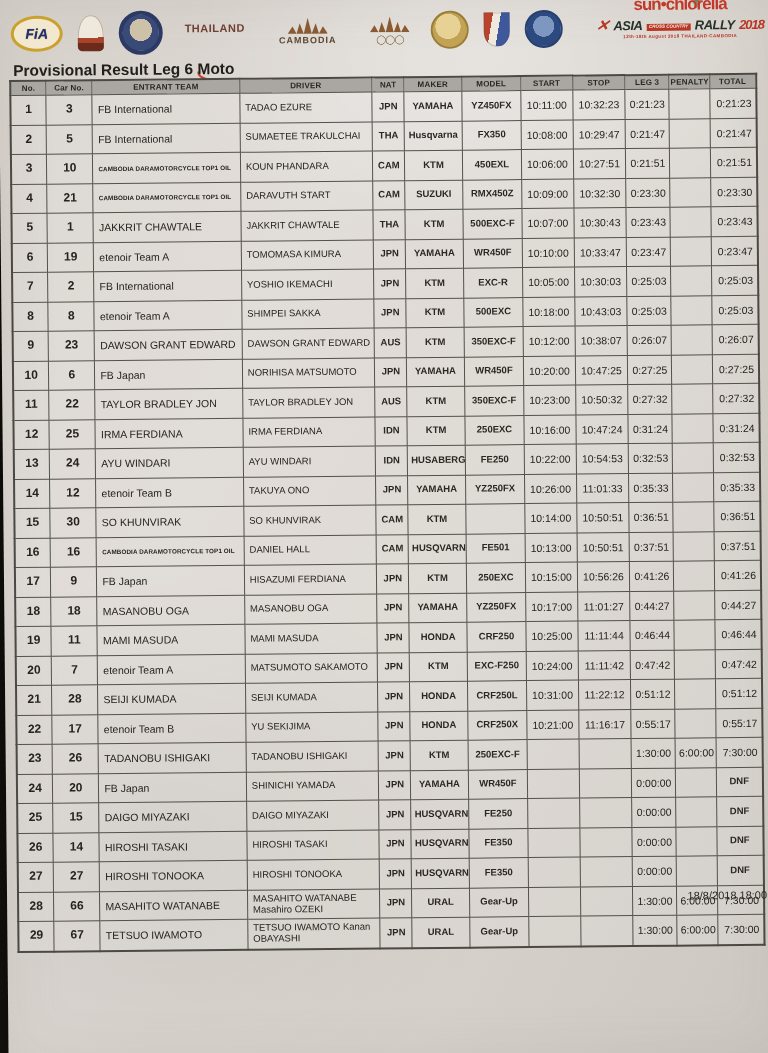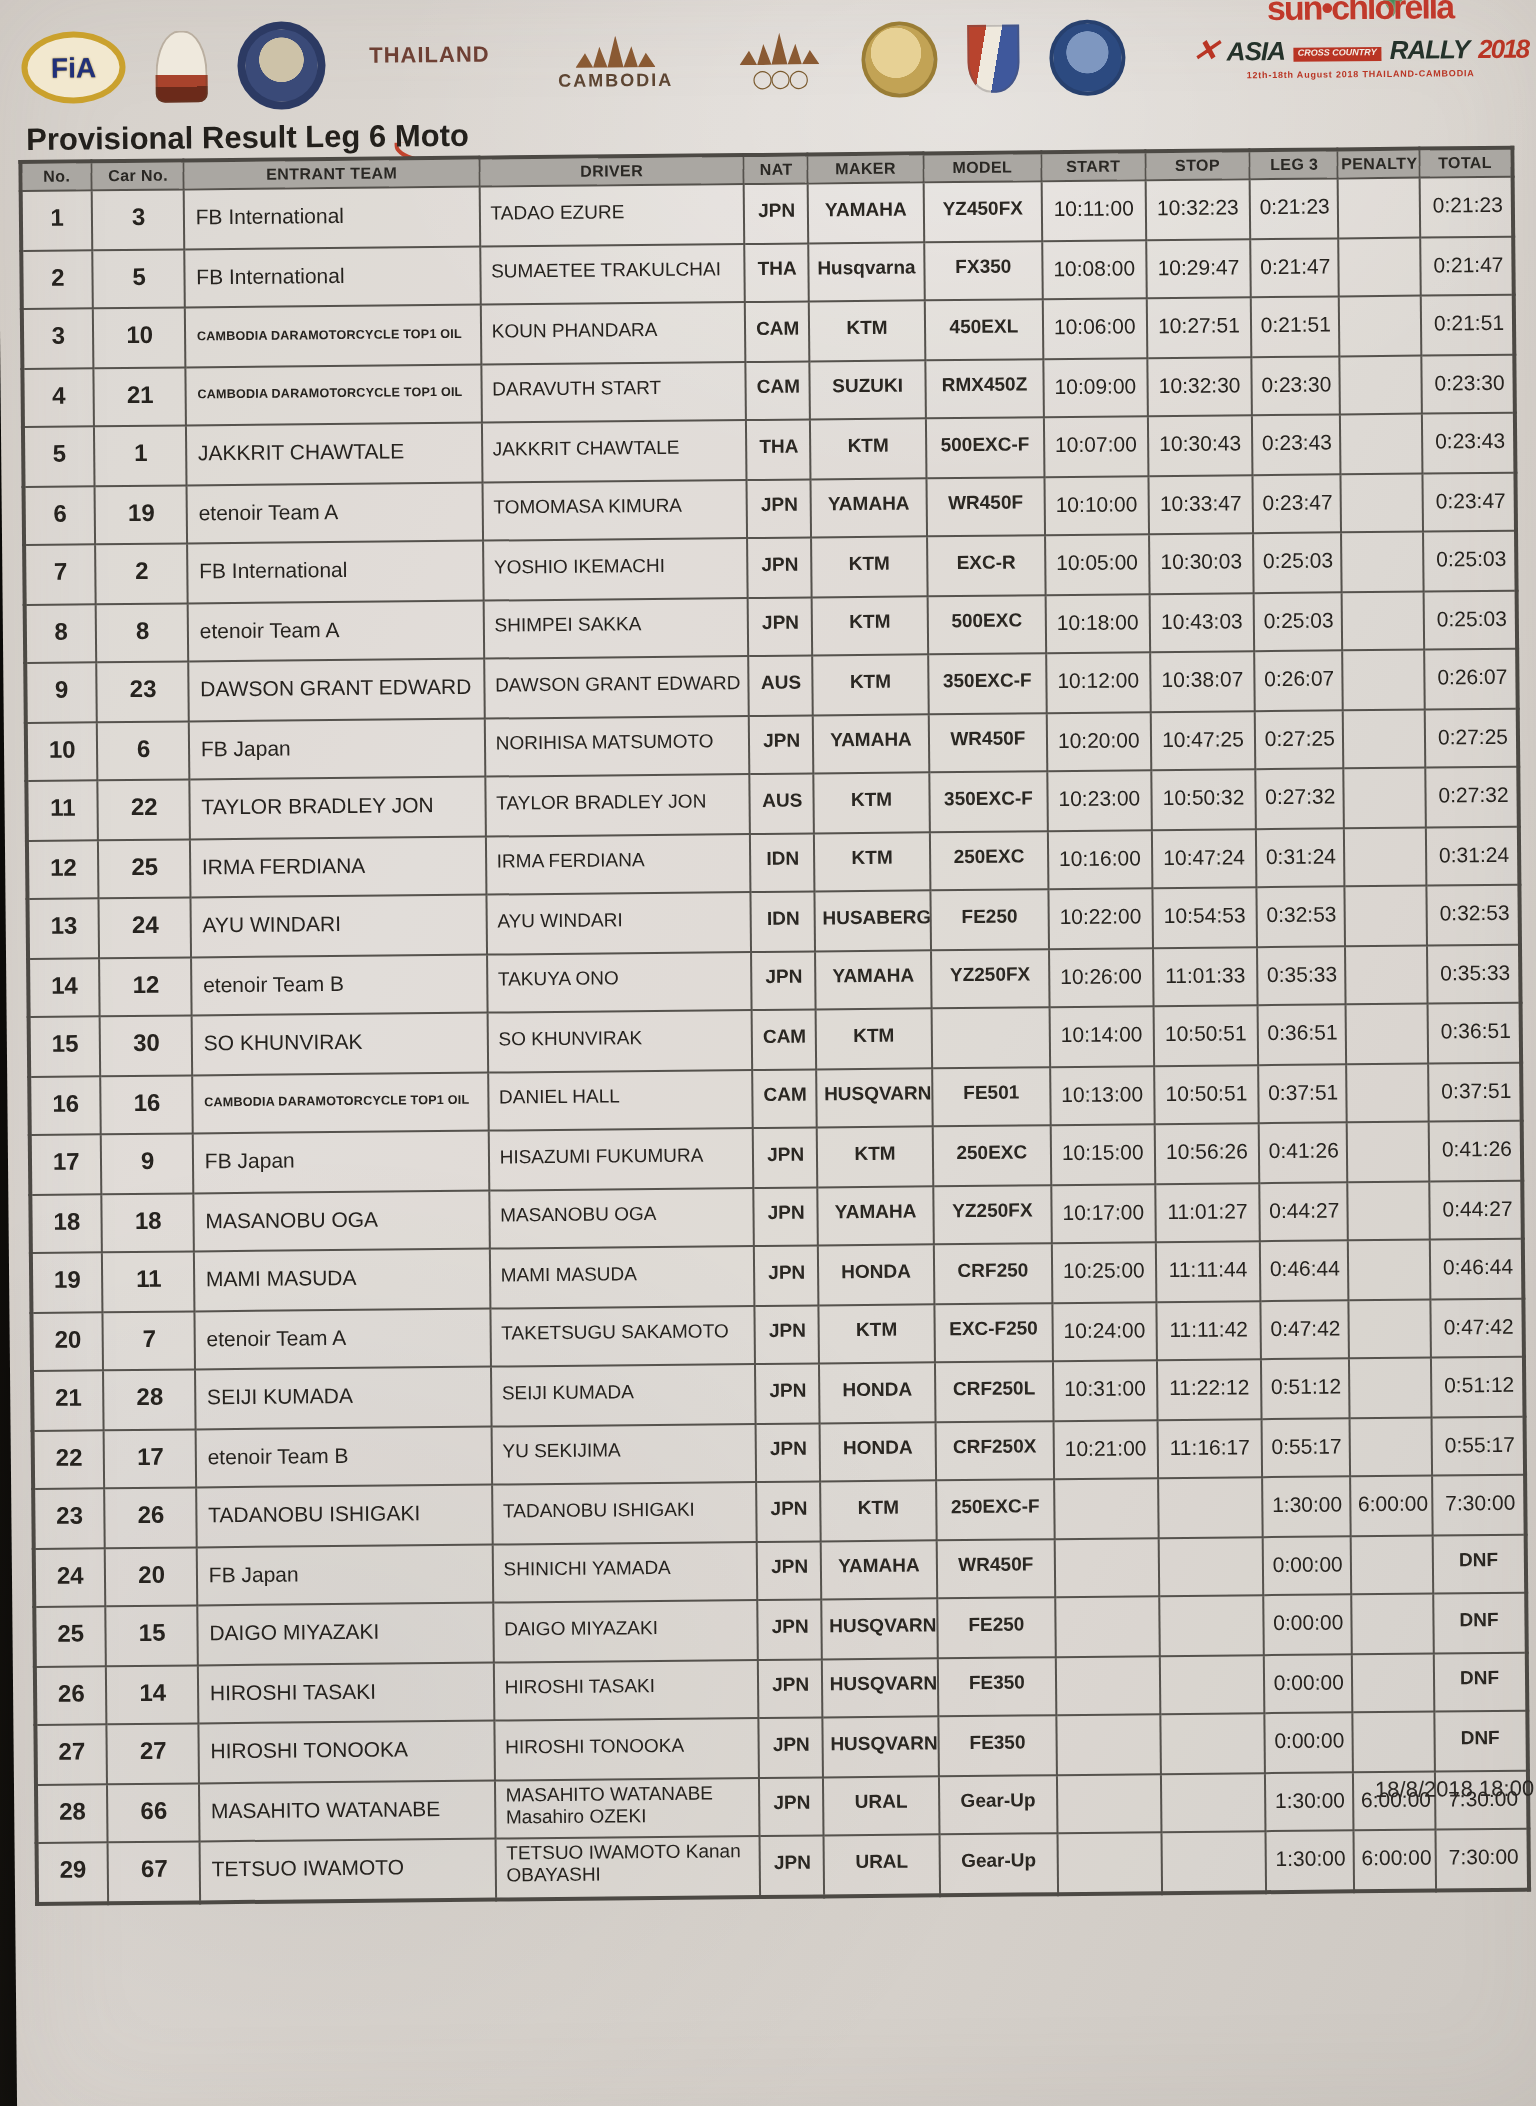--- a/index.html
+++ b/index.html
@@ -15,21 +15,21 @@
     background:
       radial-gradient(ellipse 420px 260px at 62% 6%, rgba(255,255,255,.30), rgba(255,255,255,0) 70%),
       radial-gradient(ellipse 500px 400px at 20% 80%, rgba(0,0,0,.06), rgba(0,0,0,0) 70%),
       linear-gradient(115deg,#d6d1cb 0%,#ddd8d3 32%,#d9d4ce 58%,#ccc7c1 100%);
     box-shadow:0 0 22px rgba(0,0,0,.55), inset 0 0 60px rgba(120,110,95,.12);
   }
   
   .logo-band{position:absolute;left:12px;top:10px;right:10px;height:52px;display:flex;align-items:center;gap:15px;}
   .logo{flex:0 0 auto;display:flex;flex-direction:column;align-items:center;justify-content:center;}
   .fia{width:46px;height:30px;border-radius:50%;background:#f2e8cf;border:3px solid #caa12d;
-       display:flex;align-items:center;justify-content:center;font-weight:bold;
+       display:flex;align-items:center;justify-content:center;font-weight:bold;font-style:italic;
        color:#20307a;font-size:14px;text-shadow:0 0 1px #8a6d1f;}
   .wings{width:26px;height:36px;border-radius:46% 46% 18% 18%/60% 60% 12% 12%;
        background:linear-gradient(#efe9dd 0 62%,#a8432c 62% 78%,#6b2a1a 78% 100%);
        box-shadow:inset 0 0 0 1px rgba(90,70,50,.35);}
   .emblem-navy{width:36px;height:36px;border-radius:50%;border:4px solid #2c3a63;
        background:radial-gradient(circle at 50% 42%, #cdc2a8 0 40%, #3a4a78 41% 100%);}
   .amazing{width:74px;text-align:left;line-height:1;gap:36px;}
   .amazing .a1{display:block;color:#c2442e;font-size:7px;font-style:italic;}
   .amazing .a2{display:block;color:#6e4034;font-weight:bold;font-size:11px;letter-spacing:.5px;}
   .amazing .swoosh{display:block;width:34px;height:10px;margin:1px auto 0;
@@ -398,21 +398,21 @@
           <td class="c-time">10:13:00</td>
           <td class="c-time">10:50:51</td>
           <td class="c-time">0:37:51</td>
           <td class="c-time"></td>
           <td class="c-total">0:37:51</td>
         </tr>
         <tr>
           <td class="c-num">17</td>
           <td class="c-num">9</td>
           <td class="c-team">FB Japan</td>
-          <td class="c-driver">HISAZUMI FUKUMURA</td>
+          <td class="c-driver">HISAZUMI FERDIANA</td>
           <td class="c-ctr">JPN</td>
           <td class="c-ctr">KTM</td>
           <td class="c-ctr">250EXC</td>
           <td class="c-time">10:15:00</td>
           <td class="c-time">10:56:26</td>
           <td class="c-time">0:41:26</td>
           <td class="c-time"></td>
           <td class="c-total">0:41:26</td>
         </tr>
         <tr>
@@ -440,21 +440,21 @@
           <td class="c-time">10:25:00</td>
           <td class="c-time">11:11:44</td>
           <td class="c-time">0:46:44</td>
           <td class="c-time"></td>
           <td class="c-total">0:46:44</td>
         </tr>
         <tr>
           <td class="c-num">20</td>
           <td class="c-num">7</td>
           <td class="c-team">etenoir Team A</td>
-          <td class="c-driver">TAKETSUGU SAKAMOTO</td>
+          <td class="c-driver">MATSUMOTO SAKAMOTO</td>
           <td class="c-ctr">JPN</td>
           <td class="c-ctr">KTM</td>
           <td class="c-ctr">EXC-F250</td>
           <td class="c-time">10:24:00</td>
           <td class="c-time">11:11:42</td>
           <td class="c-time">0:47:42</td>
           <td class="c-time"></td>
           <td class="c-total">0:47:42</td>
         </tr>
         <tr>

